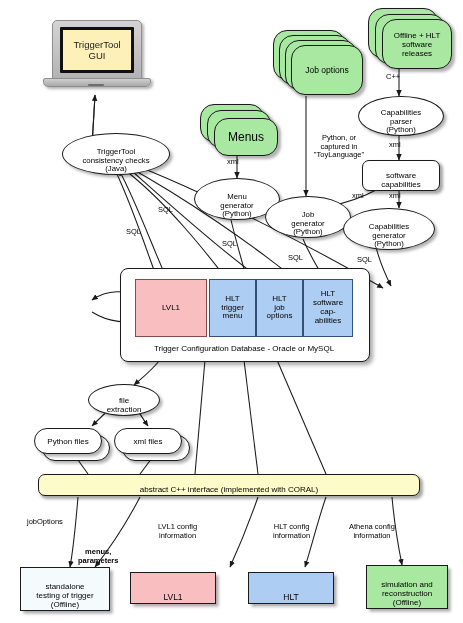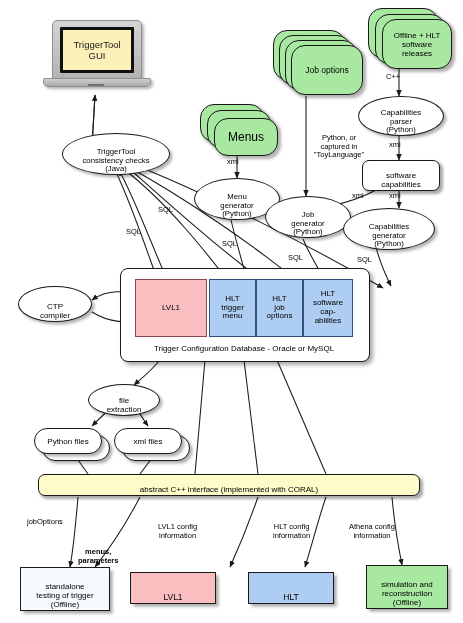--- a/index.html
+++ b/index.html
@@ -192,24 +192,20 @@
 generator
 (Python)</span>
   </div>
 
   <div class="node ell" style="left:343px;top:208px;width:92px;height:42px;font-size:7.8px;">
     <span class="txt" style="white-space:pre-line;">Capabilities
 generator
 (Python)</span>
   </div>
 
-  <div class="node ell" style="left:18px;top:286px;width:74px;height:36px;font-size:8px;">
-    <span class="txt" style="white-space:pre-line;">CTP
-compiler</span>
-  </div>
 
   <div id="db-container" style="left:120px;top:268px;width:248px;height:92px;"></div>
   <div class="dbcell pink lvl1" style="left:135px;top:279px;width:72px;height:58px;">
     <span class="txt">LVL1</span>
   </div>
   <div class="dbcell blue" style="left:209px;top:279px;width:47px;height:58px;">
     <span class="txt" style="white-space:pre-line;">HLT
 trigger
 menu</span>
   </div>

